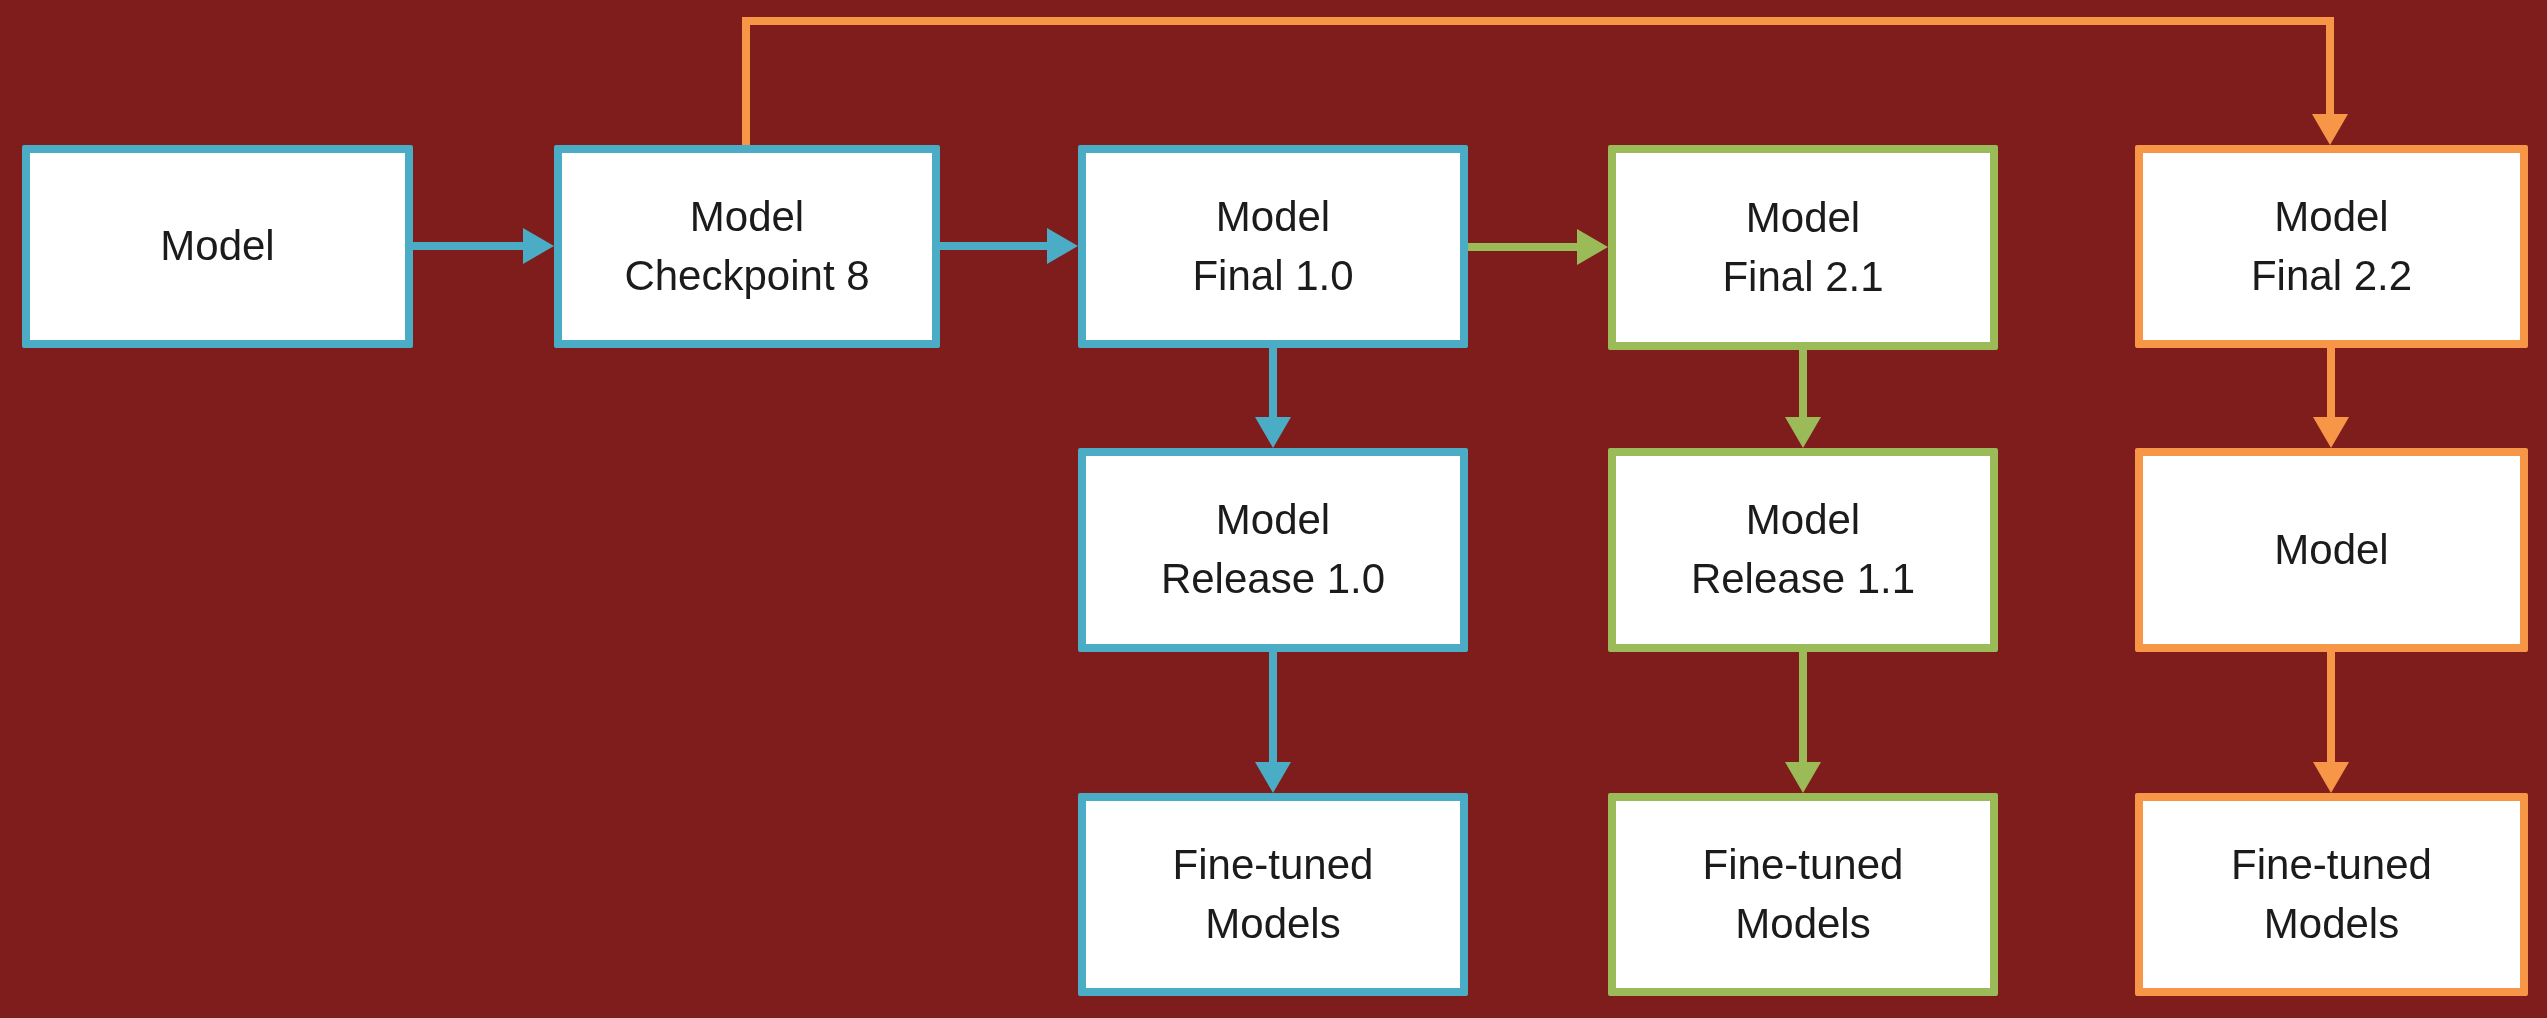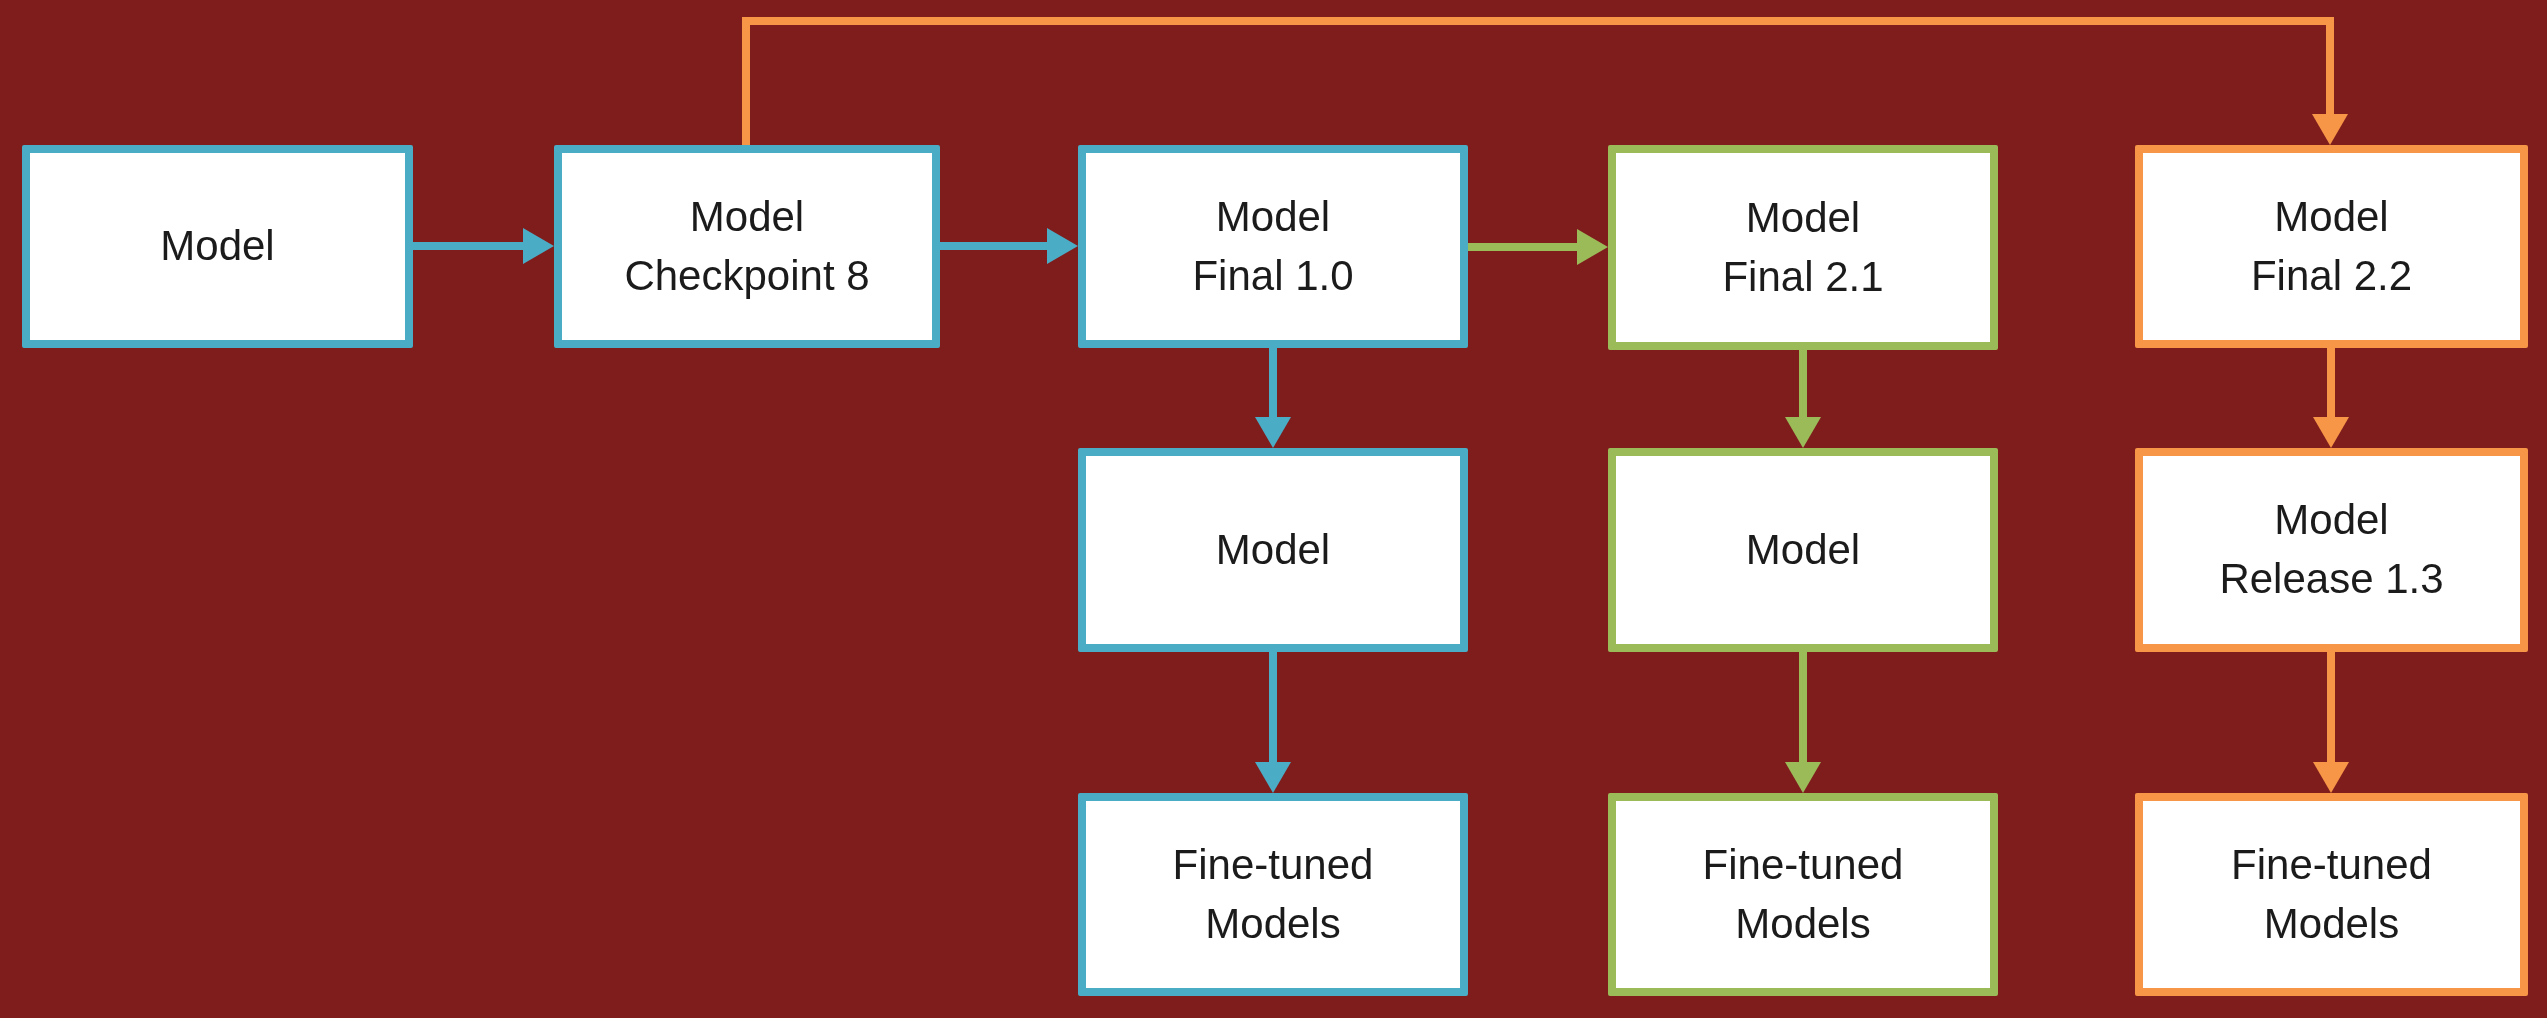--- a/index.html
+++ b/index.html
@@ -72,27 +72,28 @@
       <div class="node" style="left: 1608px; top: 145px; width: 390px; height: 205px; border-color: rgb(155, 187, 89); color: rgb(27, 27, 27); background: rgb(255, 255, 255);">
         <span>Model</span>
         <span>Final 2.1</span>
       </div>
       <div class="node" style="left: 2135px; top: 145px; width: 393px; height: 203px; border-color: rgb(247, 150, 70); color: rgb(27, 27, 27); background: rgb(255, 255, 255);">
         <span>Model</span>
         <span>Final 2.2</span>
       </div>
       <div class="node" style="left: 1078px; top: 448px; width: 390px; height: 204px; border-color: rgb(75, 172, 198); color: rgb(27, 27, 27); background: rgb(255, 255, 255);">
         <span>Model</span>
+        <span>Release 1.0</span>
       </div>
       <div class="node" style="left: 1608px; top: 448px; width: 390px; height: 204px; border-color: rgb(155, 187, 89); color: rgb(27, 27, 27); background: rgb(255, 255, 255);">
         <span>Model</span>
+        <span>Release 1.1</span>
       </div>
       <div class="node" style="left: 2135px; top: 448px; width: 393px; height: 204px; border-color: rgb(247, 150, 70); color: rgb(27, 27, 27); background: rgb(255, 255, 255);">
         <span>Model</span>
-        <span>Release 1.3</span>
       </div>
       <div class="node" style="left: 1078px; top: 793px; width: 390px; height: 203px; border-color: rgb(75, 172, 198); color: rgb(27, 27, 27); background: rgb(255, 255, 255);">
         <span>Fine-tuned</span>
         <span>Models</span>
       </div>
       <div class="node" style="left: 1608px; top: 793px; width: 390px; height: 203px; border-color: rgb(155, 187, 89); color: rgb(27, 27, 27); background: rgb(255, 255, 255);">
         <span>Fine-tuned</span>
         <span>Models</span>
       </div>
       <div class="node" style="left: 2135px; top: 793px; width: 393px; height: 203px; border-color: rgb(247, 150, 70); color: rgb(27, 27, 27); background: rgb(255, 255, 255);">

